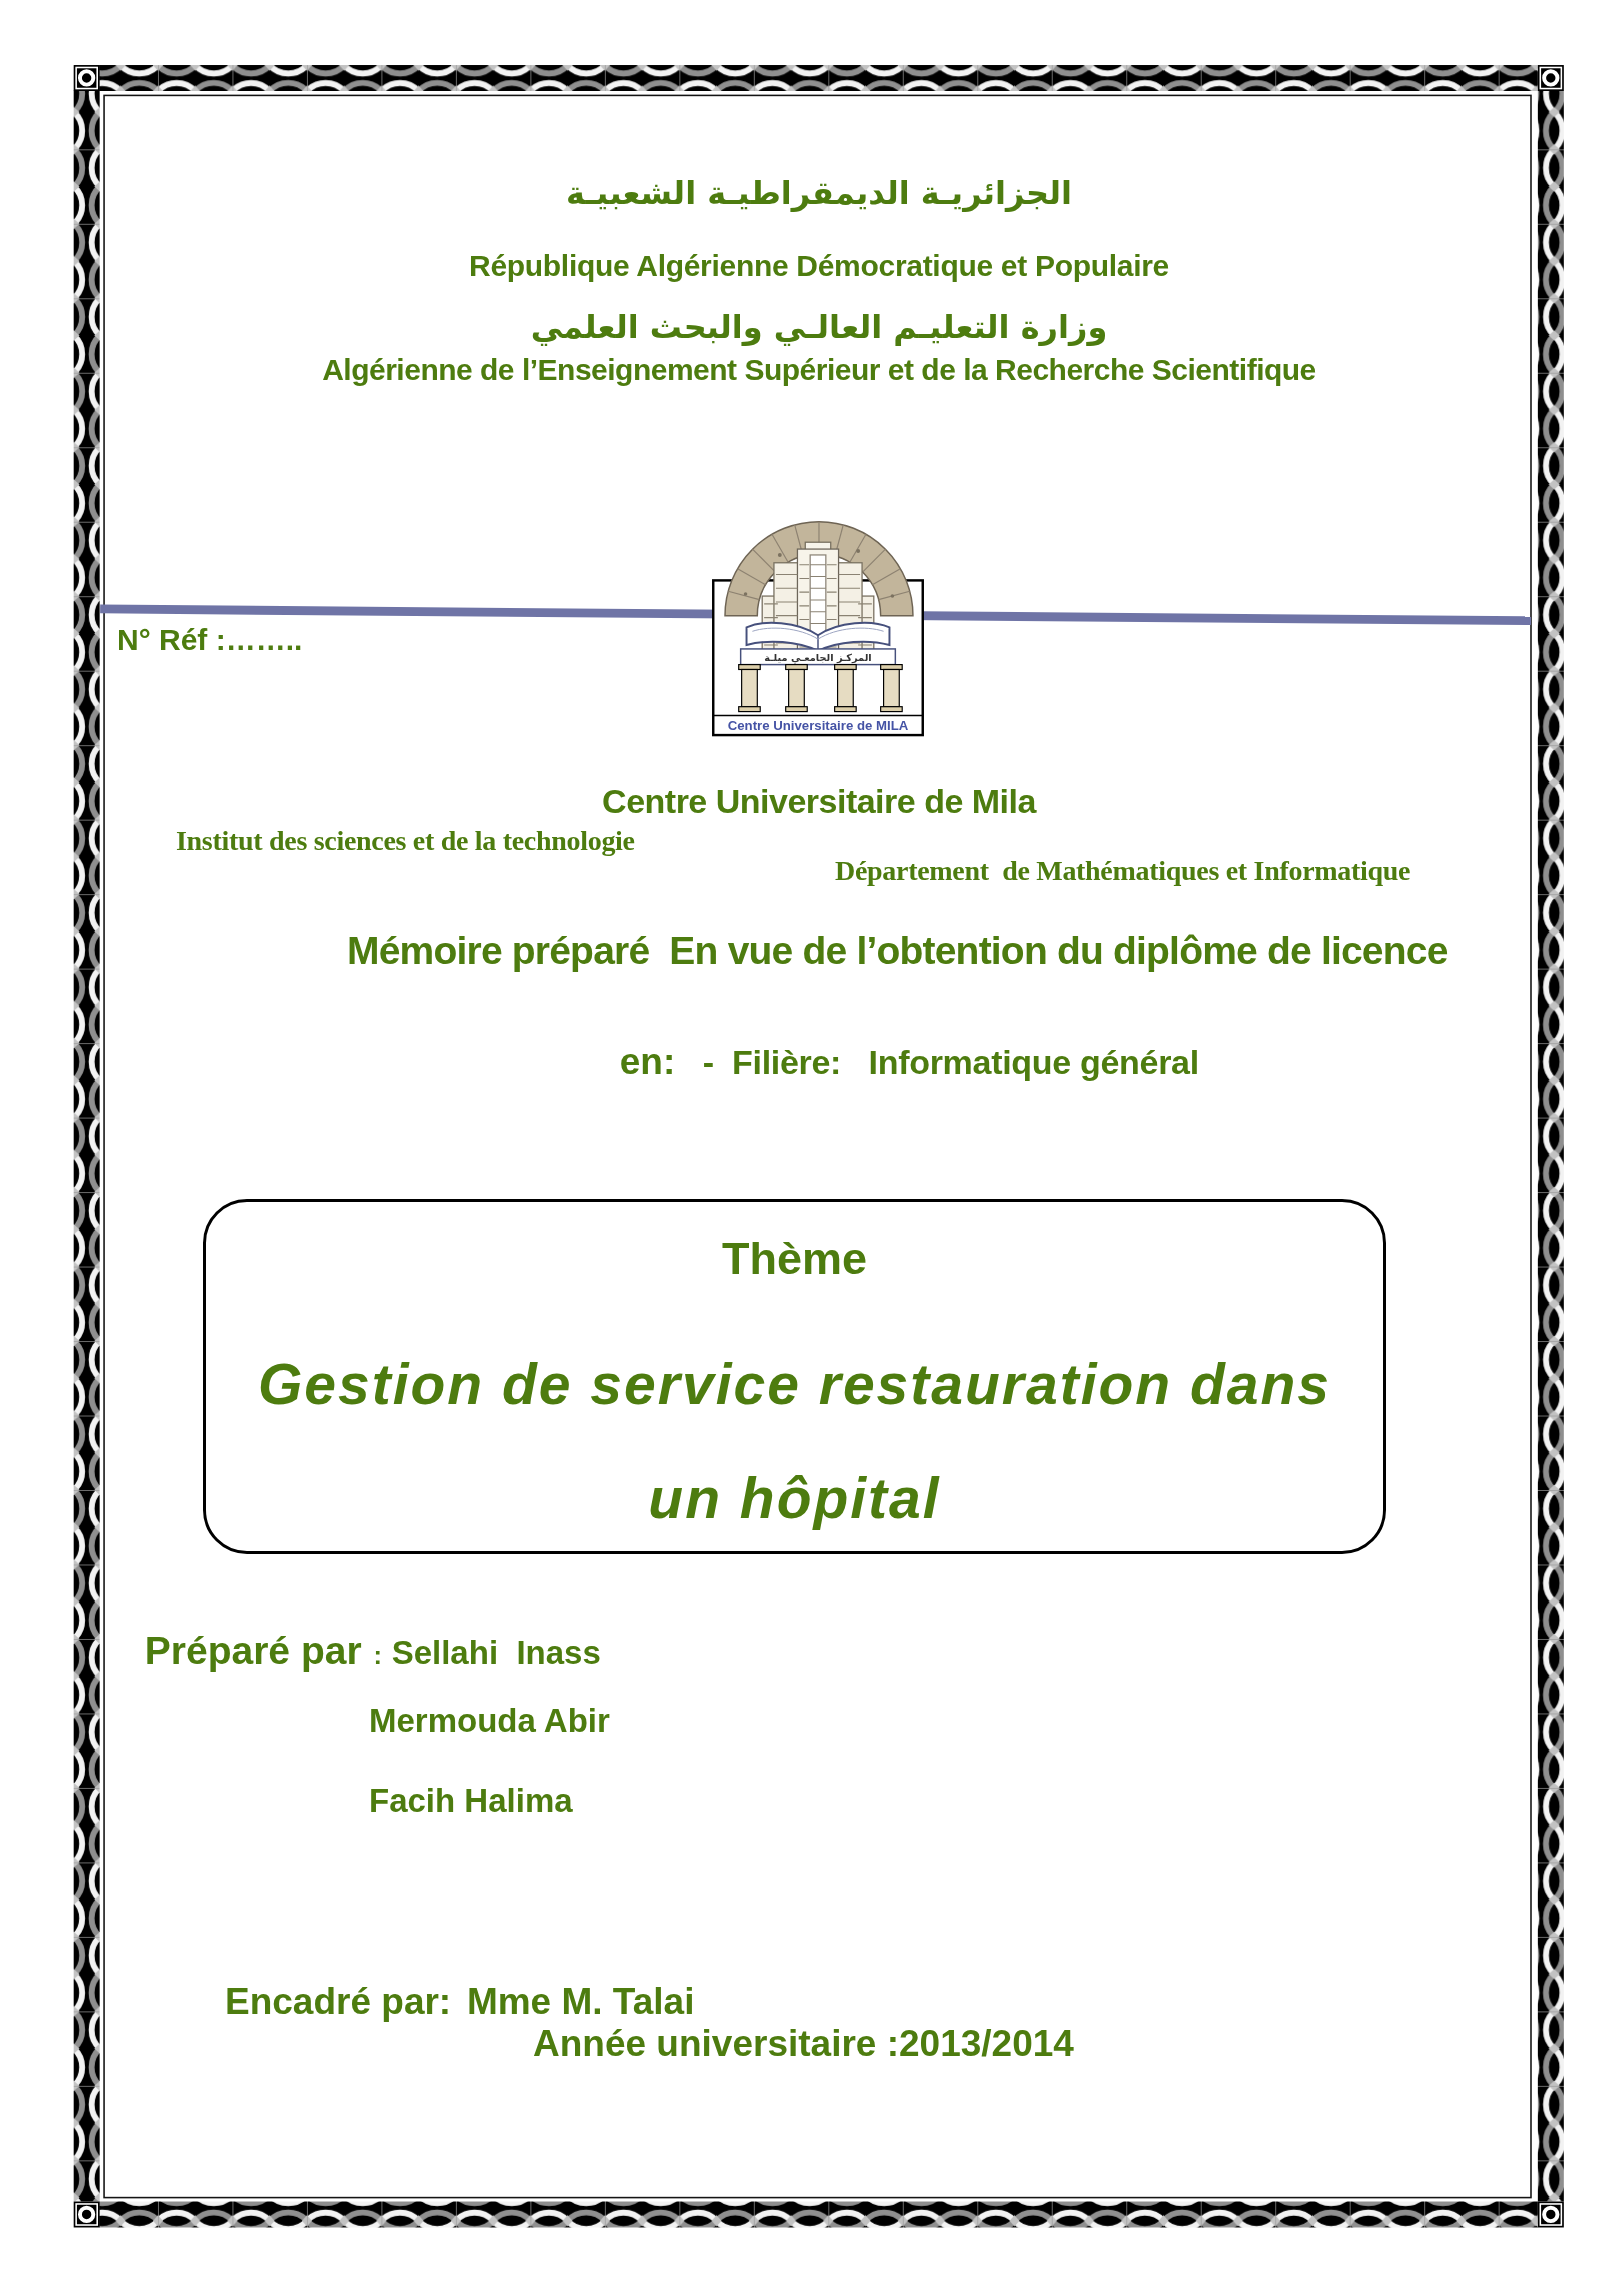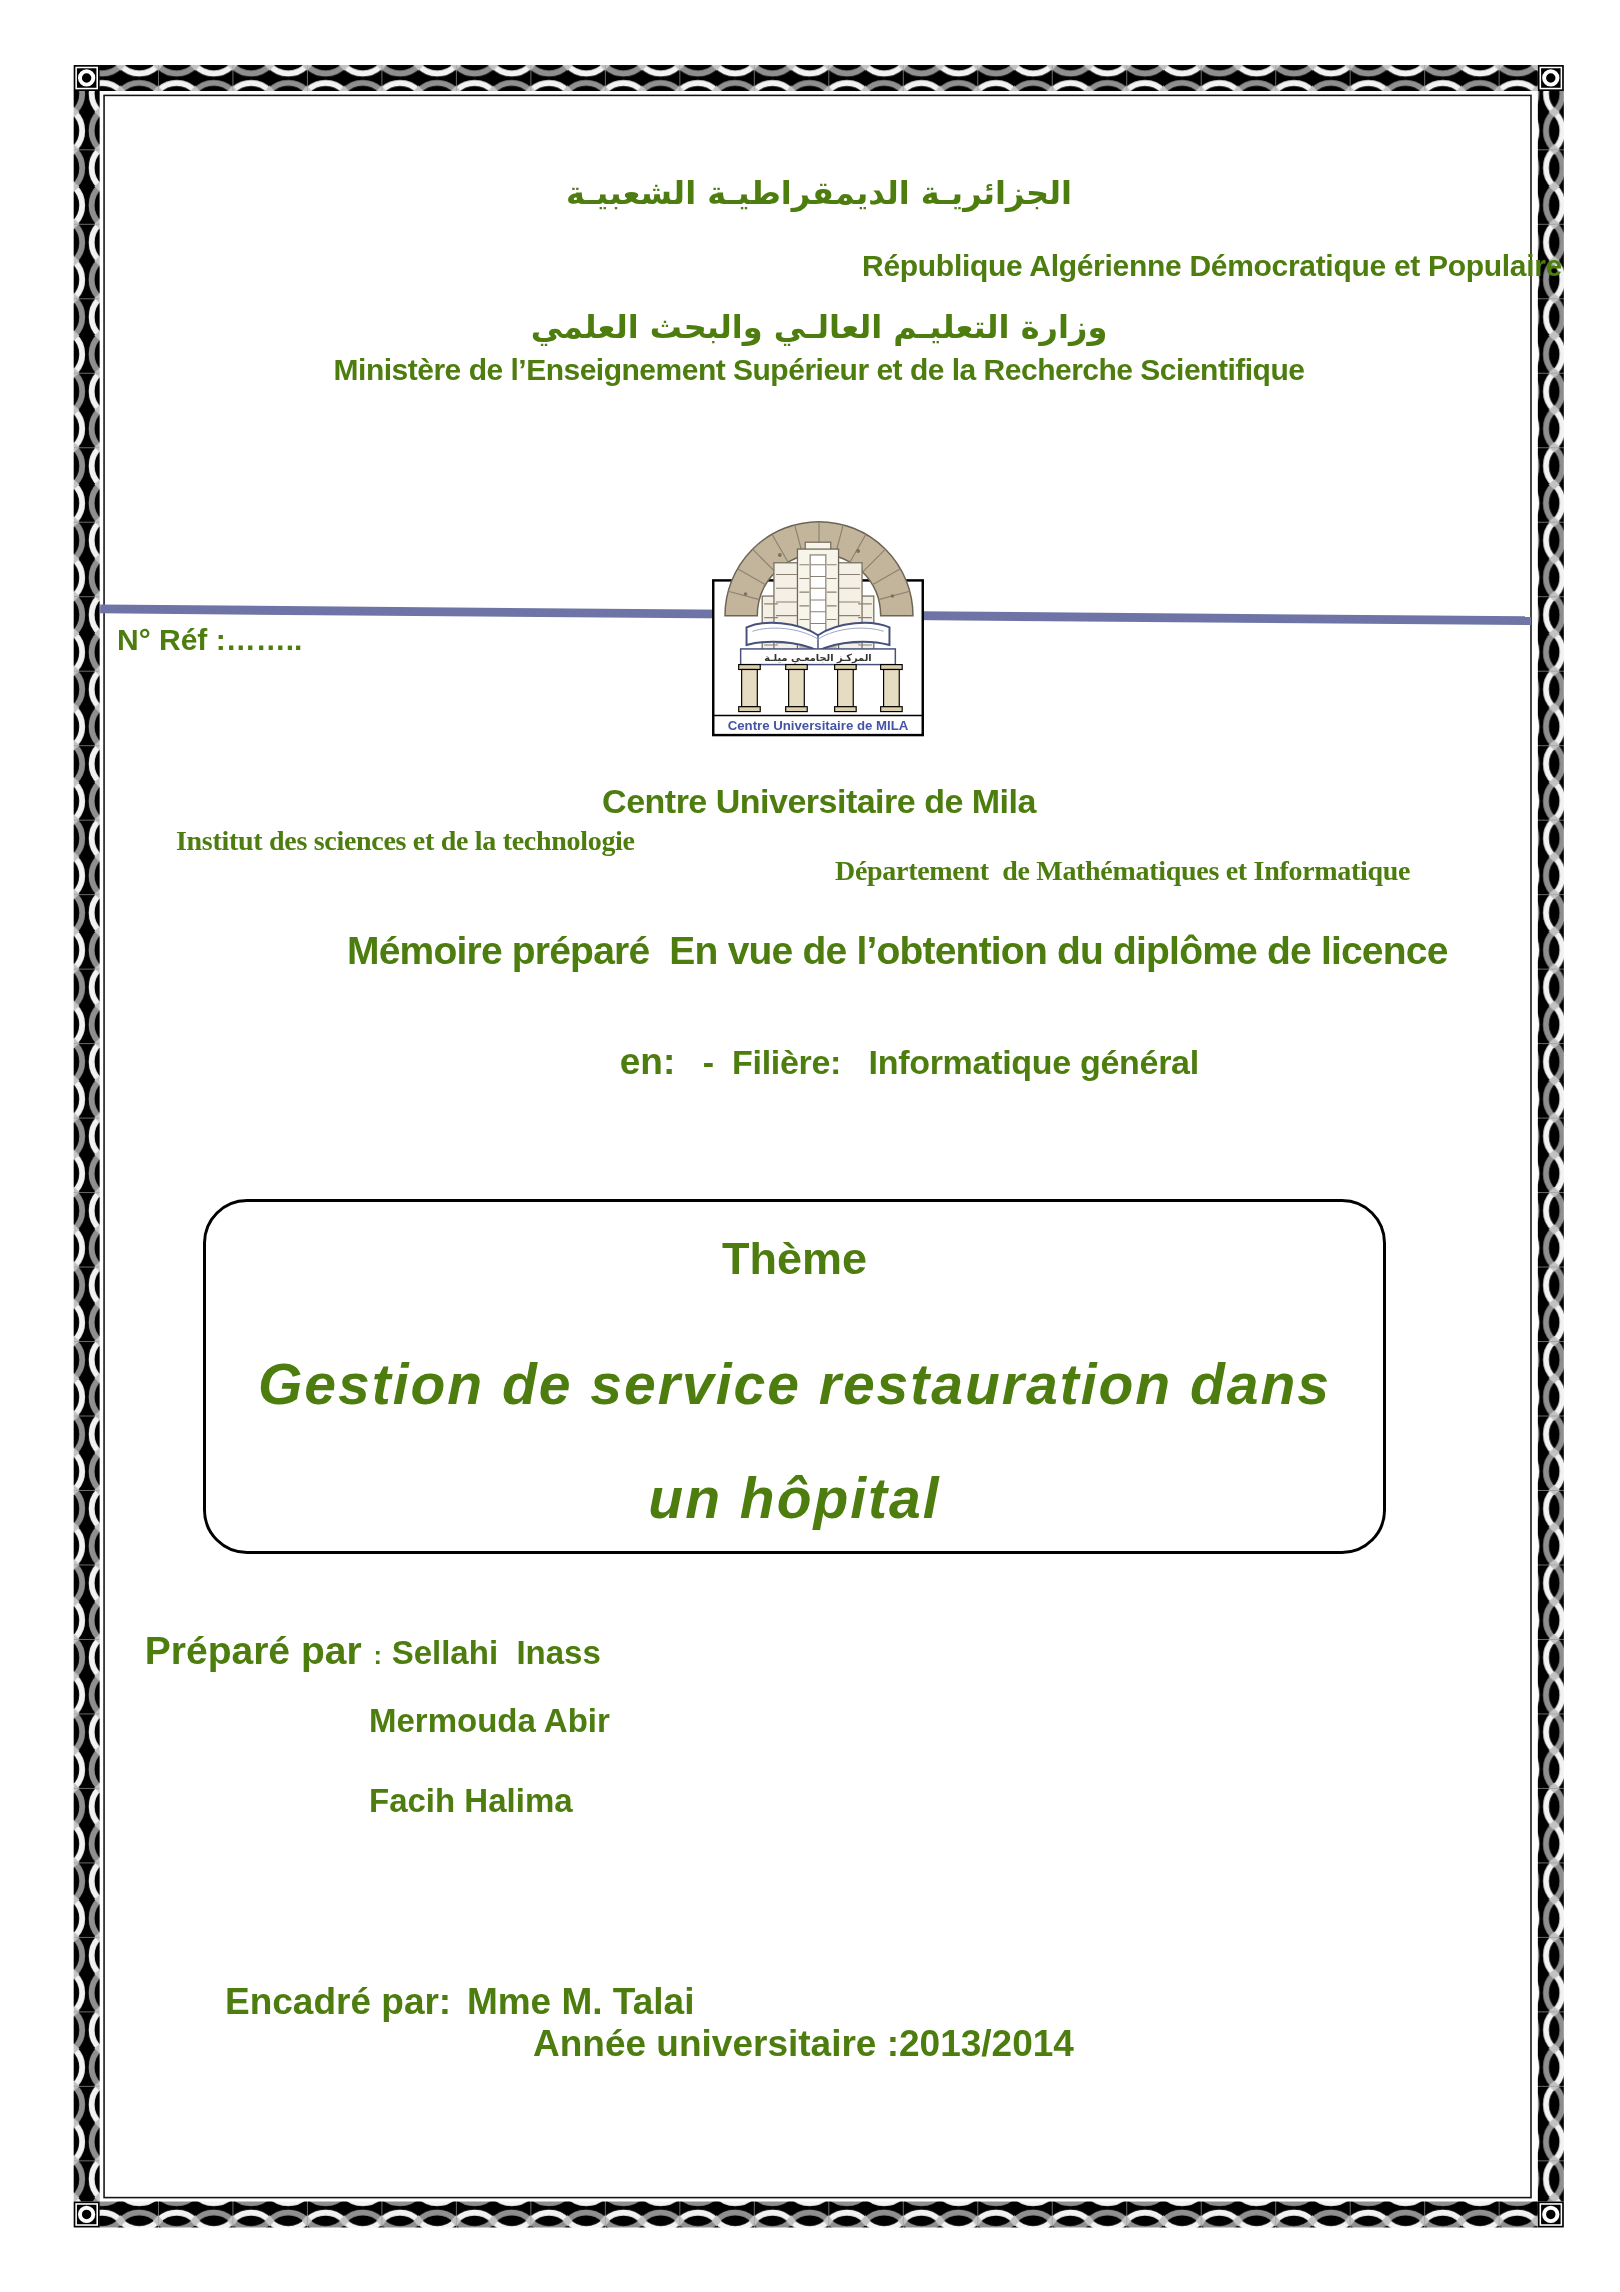--- a/index.html
+++ b/index.html
@@ -11,21 +11,21 @@
     color:#4d7c0f;
     overflow:hidden;
     margin-left:9px;
   }
   .abs{position:absolute;}
   .centered{left:67px;right:67px;text-align:center;}
   .pre{white-space:pre;}
 
   .arabic{font-family:"DejaVu Sans",sans-serif;font-weight:bold;direction:rtl;}
   .arabic-1{top:174px;font-size:32px;}
-  .fr-republic{top:249px;font-size:30px;font-weight:bold;letter-spacing:-0.3px;text-align:right;}
+  .fr-republic{top:249px;font-size:30px;font-weight:bold;letter-spacing:-0.3px;}
   .arabic-2{top:308px;font-size:32px;}
   .fr-ministry{top:353px;font-size:30px;font-weight:bold;letter-spacing:-0.5px;}
 
   .frame-svg{left:0;top:0;}
   .logo-svg{left:702px;top:506px;}
 
   .nref{left:108px;top:623px;font-size:30px;font-weight:bold;}
 
   .university{top:782px;font-size:34px;font-weight:bold;letter-spacing:-0.5px;}
   .serifline{font-family:"Liberation Serif",serif;font-weight:bold;font-size:28px;letter-spacing:-0.3px;}
@@ -111,21 +111,21 @@
     </g>
 
     <rect x="97" y="97" width="1456" height="2145" fill="none" stroke="#141414" stroke-width="1.6"></rect>
 
     <line x1="93" y1="621" x2="1553" y2="633" stroke-width="9" stroke="#6f74a6"></line>
   </svg>
 
   <div class="abs centered arabic arabic-1" dir="rtl">الجزائريـة الديمقراطيـة الشعبيـة</div>
   <div class="abs centered fr-republic">République Algérienne Démocratique et Populaire</div>
   <div class="abs centered arabic arabic-2" dir="rtl">وزارة التعليـم العالـي والبحث العلمي</div>
-  <div class="abs centered fr-ministry">Ministère de l’Enseignement Supérieur et de la Recherche Scientifique</div>
+  <div class="abs centered fr-ministry">Algérienne de l’Enseignement Supérieur et de la Recherche Scientifique</div>
 
   <div class="abs nref pre">N° Réf :……..</div>
 
   <svg class="abs logo-svg" width="214" height="233" viewBox="0 0 218 238">
 
     <rect x="2" y="76" width="214" height="158" fill="#ffffff" stroke="#000" stroke-width="2.5"></rect>
 
     <g>
       <path d="M14,112 A96,96 0 0 1 206,112 L173,112 A63,63 0 0 0 47,112 Z" fill="#c2b59b" stroke="#6e6454" stroke-width="1.5"></path>
       <g stroke="#8d8271" stroke-width="1.2">

